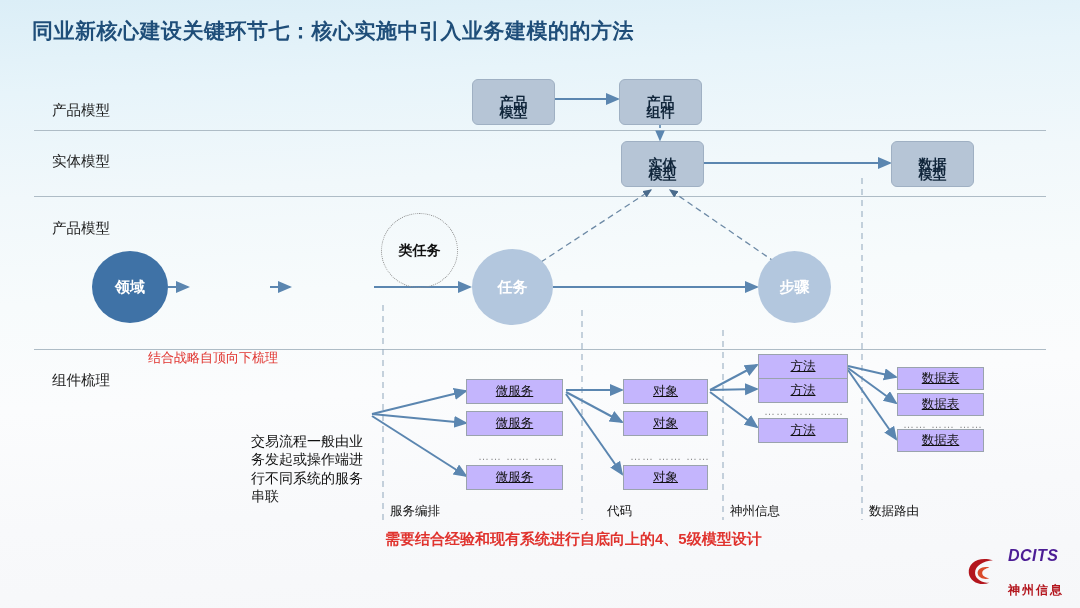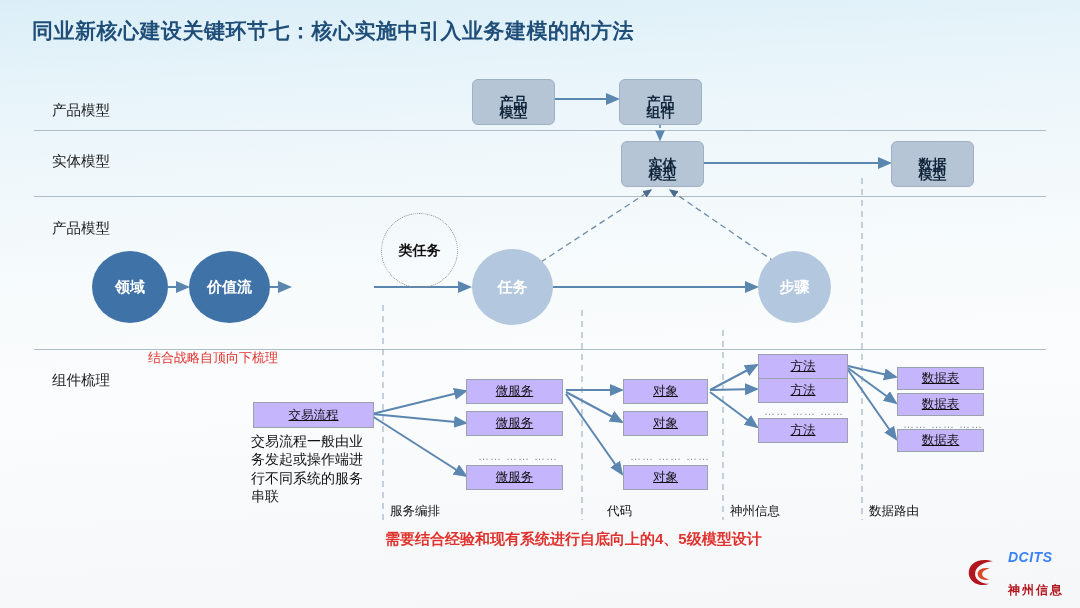--- a/index.html
+++ b/index.html
@@ -66,21 +66,21 @@
     position:absolute;font-size:14px;color:#111;line-height:1.32;
     width:120px;
   }
 
   svg.layer{position:absolute;left:0;top:0;width:1080px;height:608px;overflow:visible;pointer-events:none;}
 
   
   .logo{position:absolute;right:16px;bottom:12px;display:flex;align-items:center;gap:6px;}
   .logo-mark{width:36px;height:34px;}
   .logo-text{display:flex;flex-direction:column;line-height:1;}
-  .logo-en{font-size:14px;font-weight:bold;color:#3b82f6;letter-spacing:.5px;font-style:italic;}
+  .logo-en{font-size:16px;font-weight:bold;color:#4c1d95;letter-spacing:.5px;font-style:italic;}
   .logo-cn{font-size:12px;font-weight:bold;color:#b3151d;letter-spacing:2px;margin-top:20px;}
 </style>
 </head>
 <body>
 
 <div id="stage">
 
   <div class="title">同业新核心建设关键环节七：核心实施中引入业务建模的的方法</div>
 
   <div class="divider" style="top:130px;"></div>
@@ -162,28 +162,26 @@
     <span>实体</span>
     <span style="position:absolute;top:24px;">模型</span>
   </div>
 
   <div class="mbox" style="left:891px;top:141px;width:81px;height:44px;">
     <span>数据</span>
     <span style="position:absolute;top:24px;">模型</span>
   </div>
 
   <div class="circ dark" style="left:92px;top:251px;width:76px;height:72px;">领域</div>
-  <div class="circ dark" style="left:189px;top:251px;width:81px;height:72px;">价值流</div>
   <div class="circ hollow" style="left:381px;top:213px;width:75px;height:73px;">类任务</div>
   <div class="circ light" style="left:472px;top:249px;width:81px;height:76px;">任务</div>
   <div class="circ light" style="left:758px;top:251px;width:73px;height:72px;">步骤</div>
 
   <div class="red small" style="left:148px;top:326px;margin-top:23px;">结合战略自顶向下梳理</div>
 
-  <div class="pbox" style="left:253px;top:402px;width:119px;height:24px;">交易流程</div>
 
   <div class="desc" style="left:251px;top:432px;">交易流程一般由业务发起或操作端进行不同系统的服务串联</div>
 
   <div class="pbox" style="left:466px;top:379px;width:95px;height:23px;">微服务</div>
   <div class="pbox" style="left:466px;top:411px;width:95px;height:23px;">微服务</div>
   <div class="ellip" style="left:478px;top:450px;">…… …… ……</div>
   <div class="pbox" style="left:466px;top:465px;width:95px;height:23px;">微服务</div>
 
   <div class="pbox" style="left:623px;top:379px;width:83px;height:23px;">对象</div>
   <div class="pbox" style="left:623px;top:411px;width:83px;height:23px;">对象</div>

